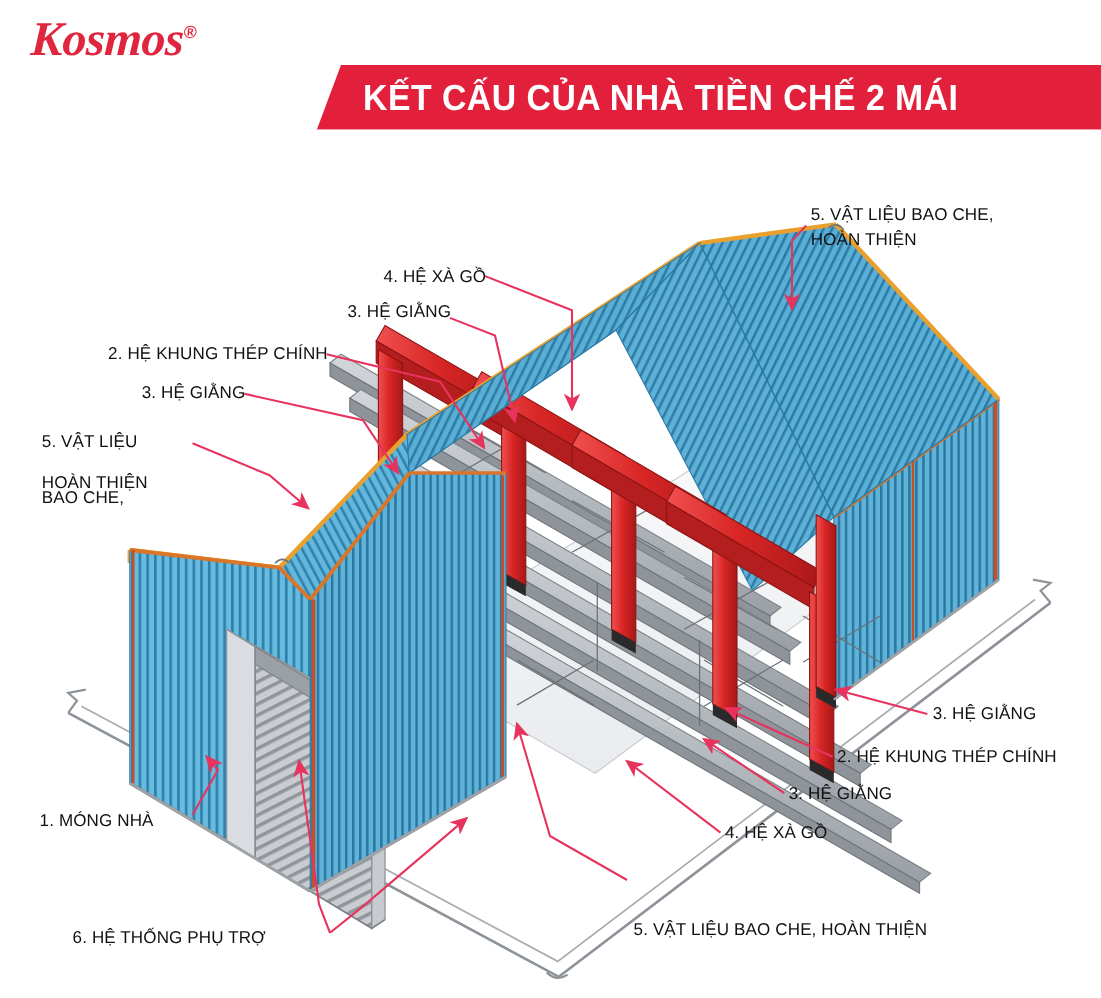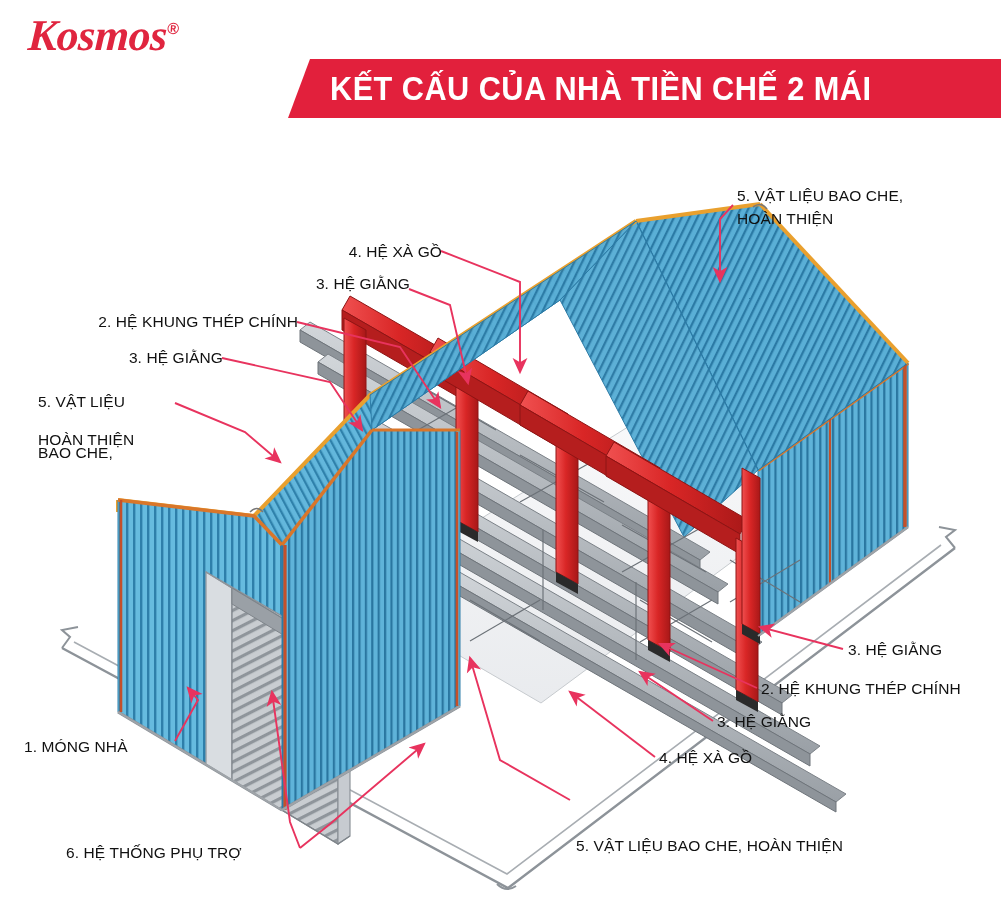--- a/index.html
+++ b/index.html
@@ -296,17 +296,17 @@
   <div class="lbl" style="left:848px;top:640px;">3. HỆ GIẰNG</div>
 
   <div class="lbl" style="left:761px;top:679px;">2. HỆ KHUNG THÉP CHÍNH</div>
 
   <div class="lbl" style="left:717px;top:712px;">3. HỆ GIẰNG</div>
 
   <div class="lbl" style="left:659px;top:748px;">4. HỆ XÀ GỒ</div>
 
   <div class="lbl" style="left:576px;top:795px;margin-top:41px;">5. VẬT LIỆU BAO CHE, HOÀN THIỆN</div>
 
-  <div class="lbl" style="left:24px;top:737px;">1. MÓNG NHÀ</div>
+  <div class="lbl" style="left:36px;top:737px;">1. MÓNG NHÀ</div>
 
   <div class="lbl" style="left:66px;top:843px;">6. HỆ THỐNG PHỤ TRỢ</div>
 
 </div>
 
 </body></html>

